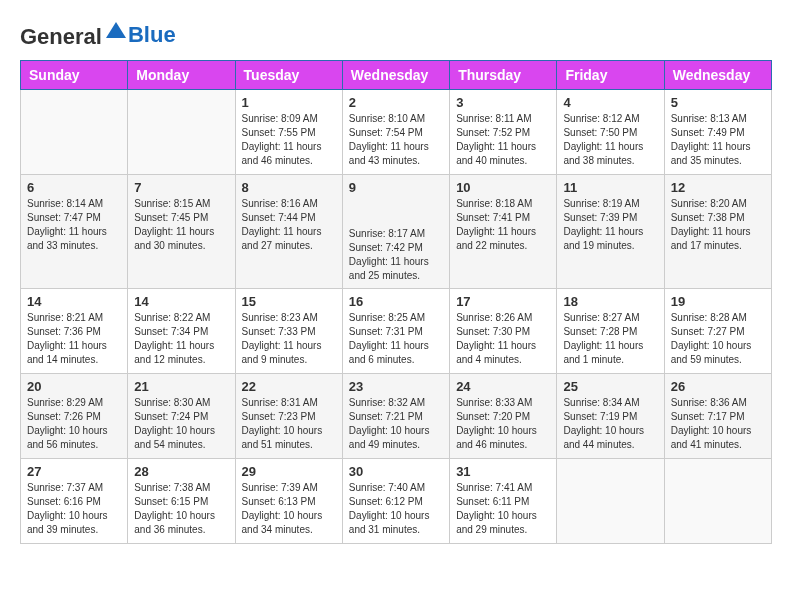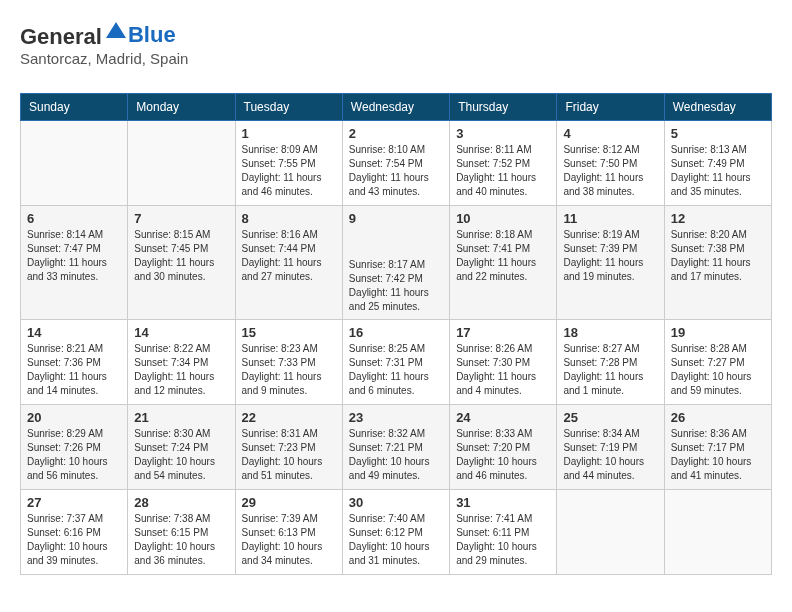--- a/index.html
+++ b/index.html
@@ -7,22 +7,21 @@
       font-family: Arial, sans-serif;
       background: #fff;
       width: 792px;
       min-height: 612px;
       padding: 20px;
     }
     .header {
       display: flex;
       justify-content: space-between;
       align-items: flex-start;
-      margin-bottom: 26px;
-      flex-direction: column;
+      margin-bottom: 10px;
     }
     .logo {
       display: flex;
       align-items: center;
     }
     .logo-text-general {
       font-size: 22px;
       font-weight: bold;
       color: #333;
     }
@@ -47,26 +46,26 @@
     .calendar-subtitle {
       font-size: 15px;
       color: #555;
     }
     table {
       width: 100%;
       border-collapse: collapse;
       table-layout: fixed;
     }
     thead tr th {
-      background-color: #0c4a6e;
+      background-color: #d946ef;
       color: white;
       text-align: left;
       padding: 6px 8px;
-      font-size: 12px;
-      font-weight: normal;
+      font-size: 14px;
+      font-weight: bold;
       border: 1px solid #2b6cb0;
     }
     tbody tr td {
       vertical-align: top;
       border: 1px solid #ccc;
       padding: 5px 6px;
       font-size: 10.5px;
       color: #333;
       height: 85px;
       background: #fff;
@@ -97,21 +96,20 @@
     <div>
       <span class="logo-text-general">General</span><svg class="logo-icon" viewBox="0 0 24 24" xmlns="http://www.w3.org/2000/svg">
         <polygon points="12,2 22,18 2,18" fill="#1a6bbf"></polygon>
       </svg>
     </div>
     <div>
       <span class="logo-text-blue">Blue</span>
     </div>
   </div>
   <div class="title-block">
-    <div class="calendar-subtitle">Santorcaz, Madrid, Spain</div>
   </div>
 </div>
 
 <table>
   <thead>
     <tr id="header-row">
         <th>Sunday</th>
         <th>Monday</th>
         <th>Tuesday</th>
         <th>Wednesday</th>

